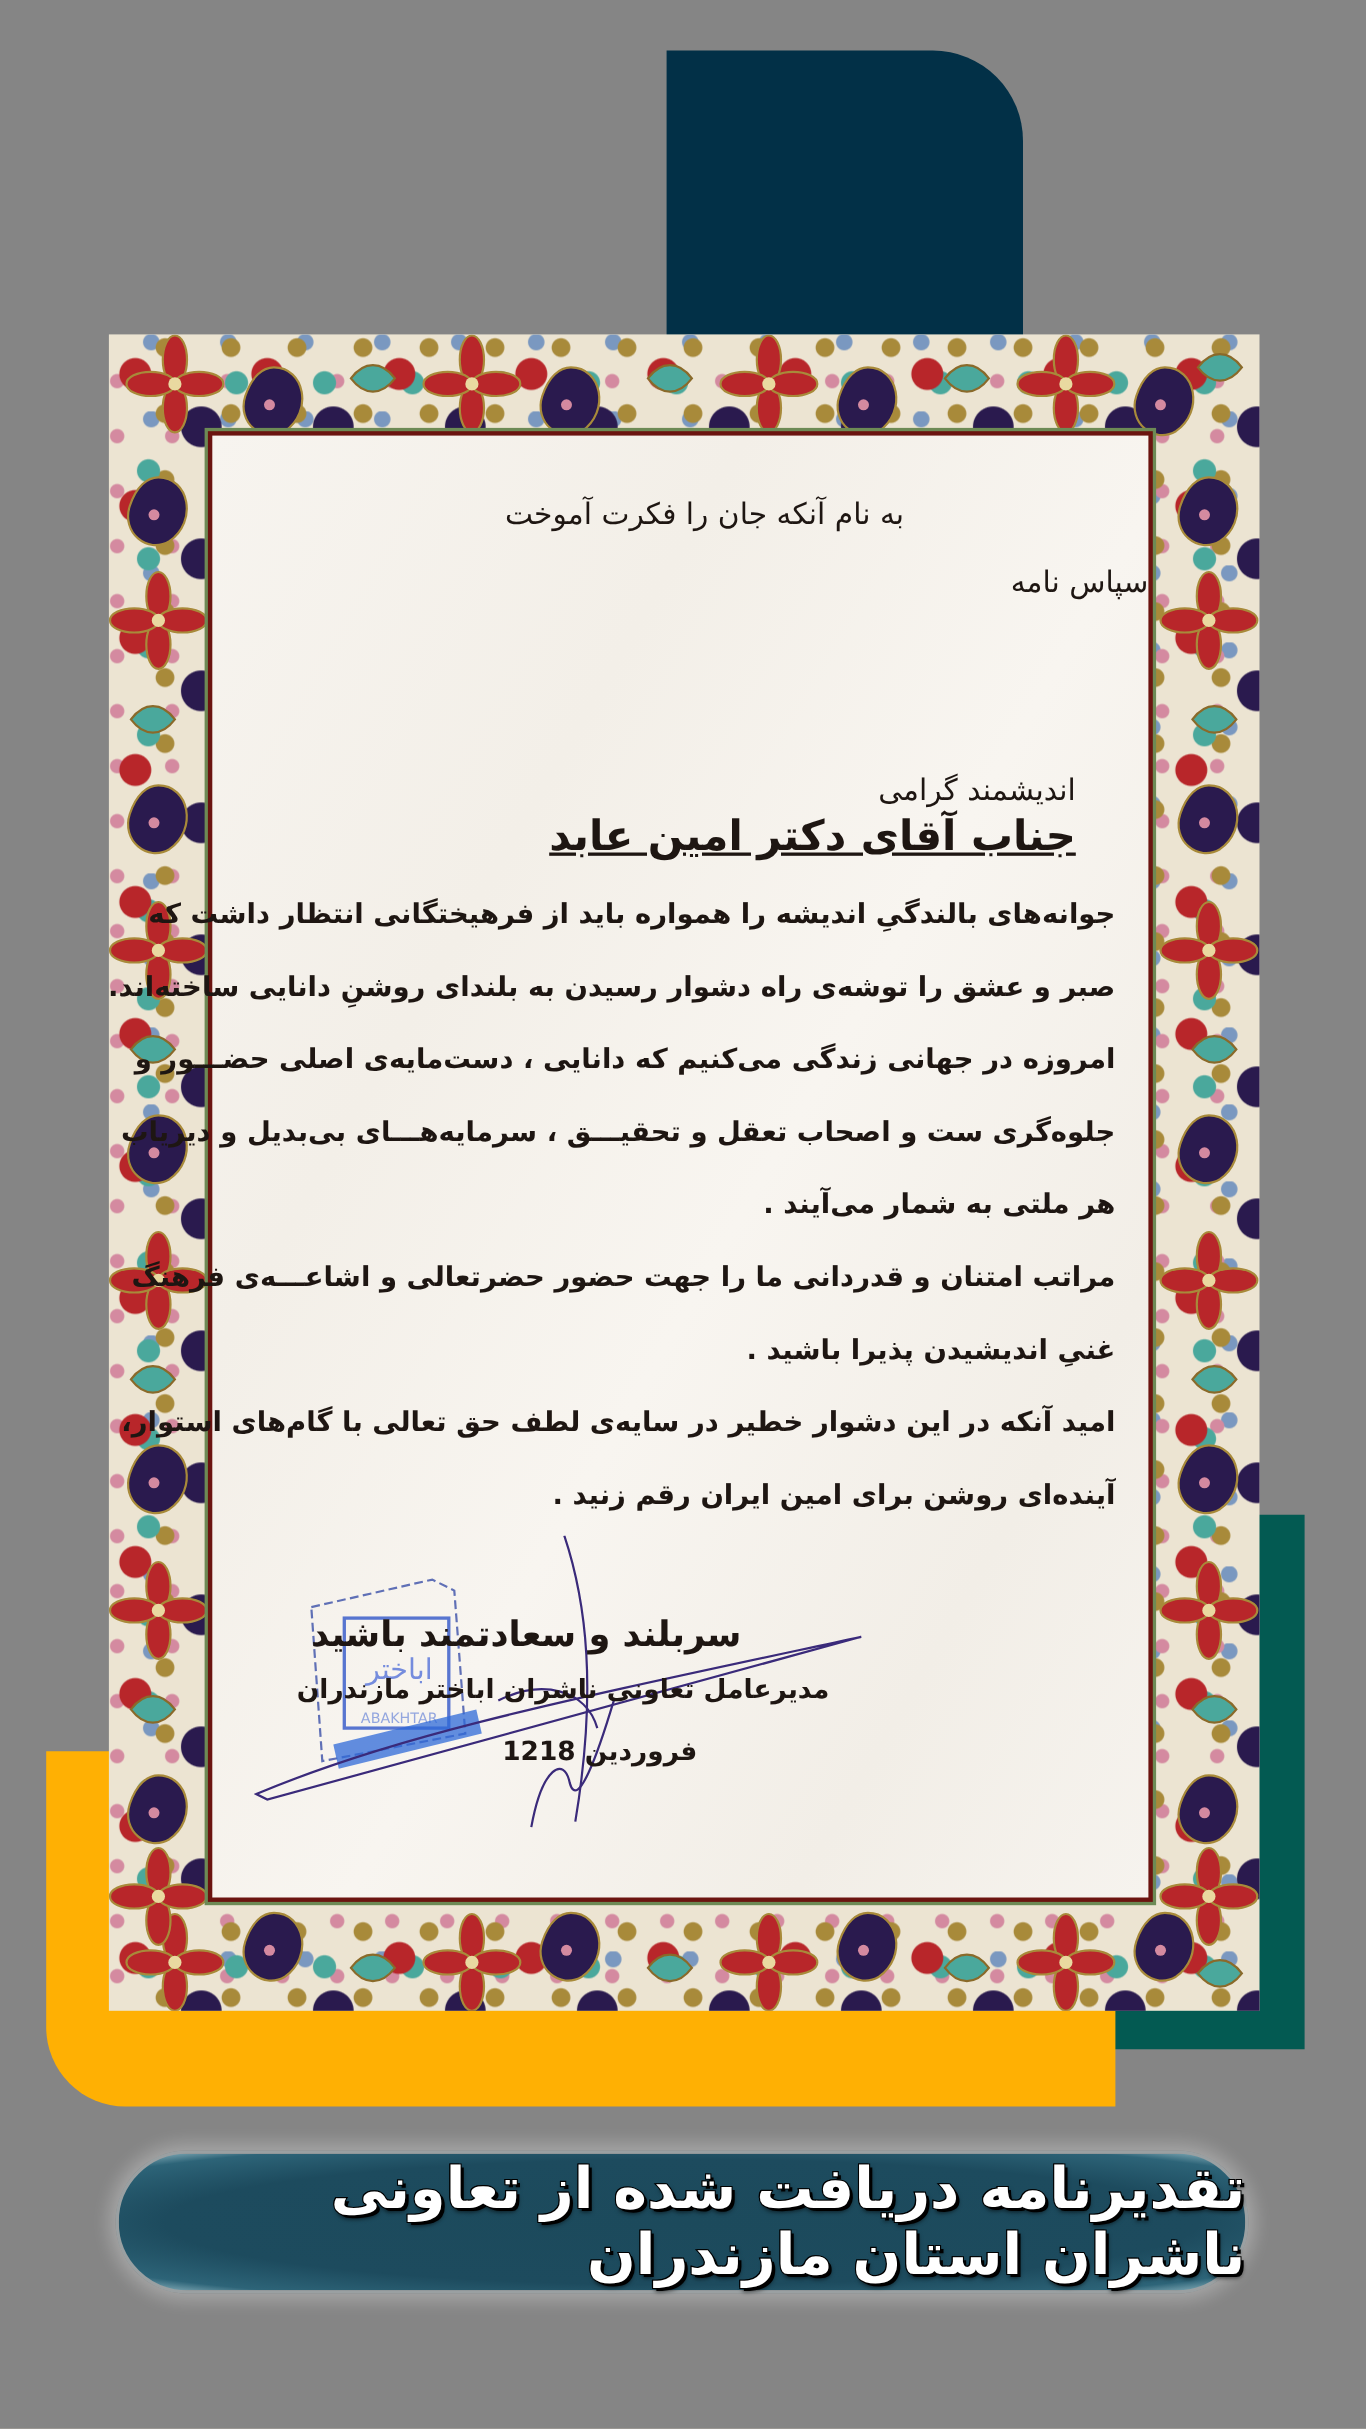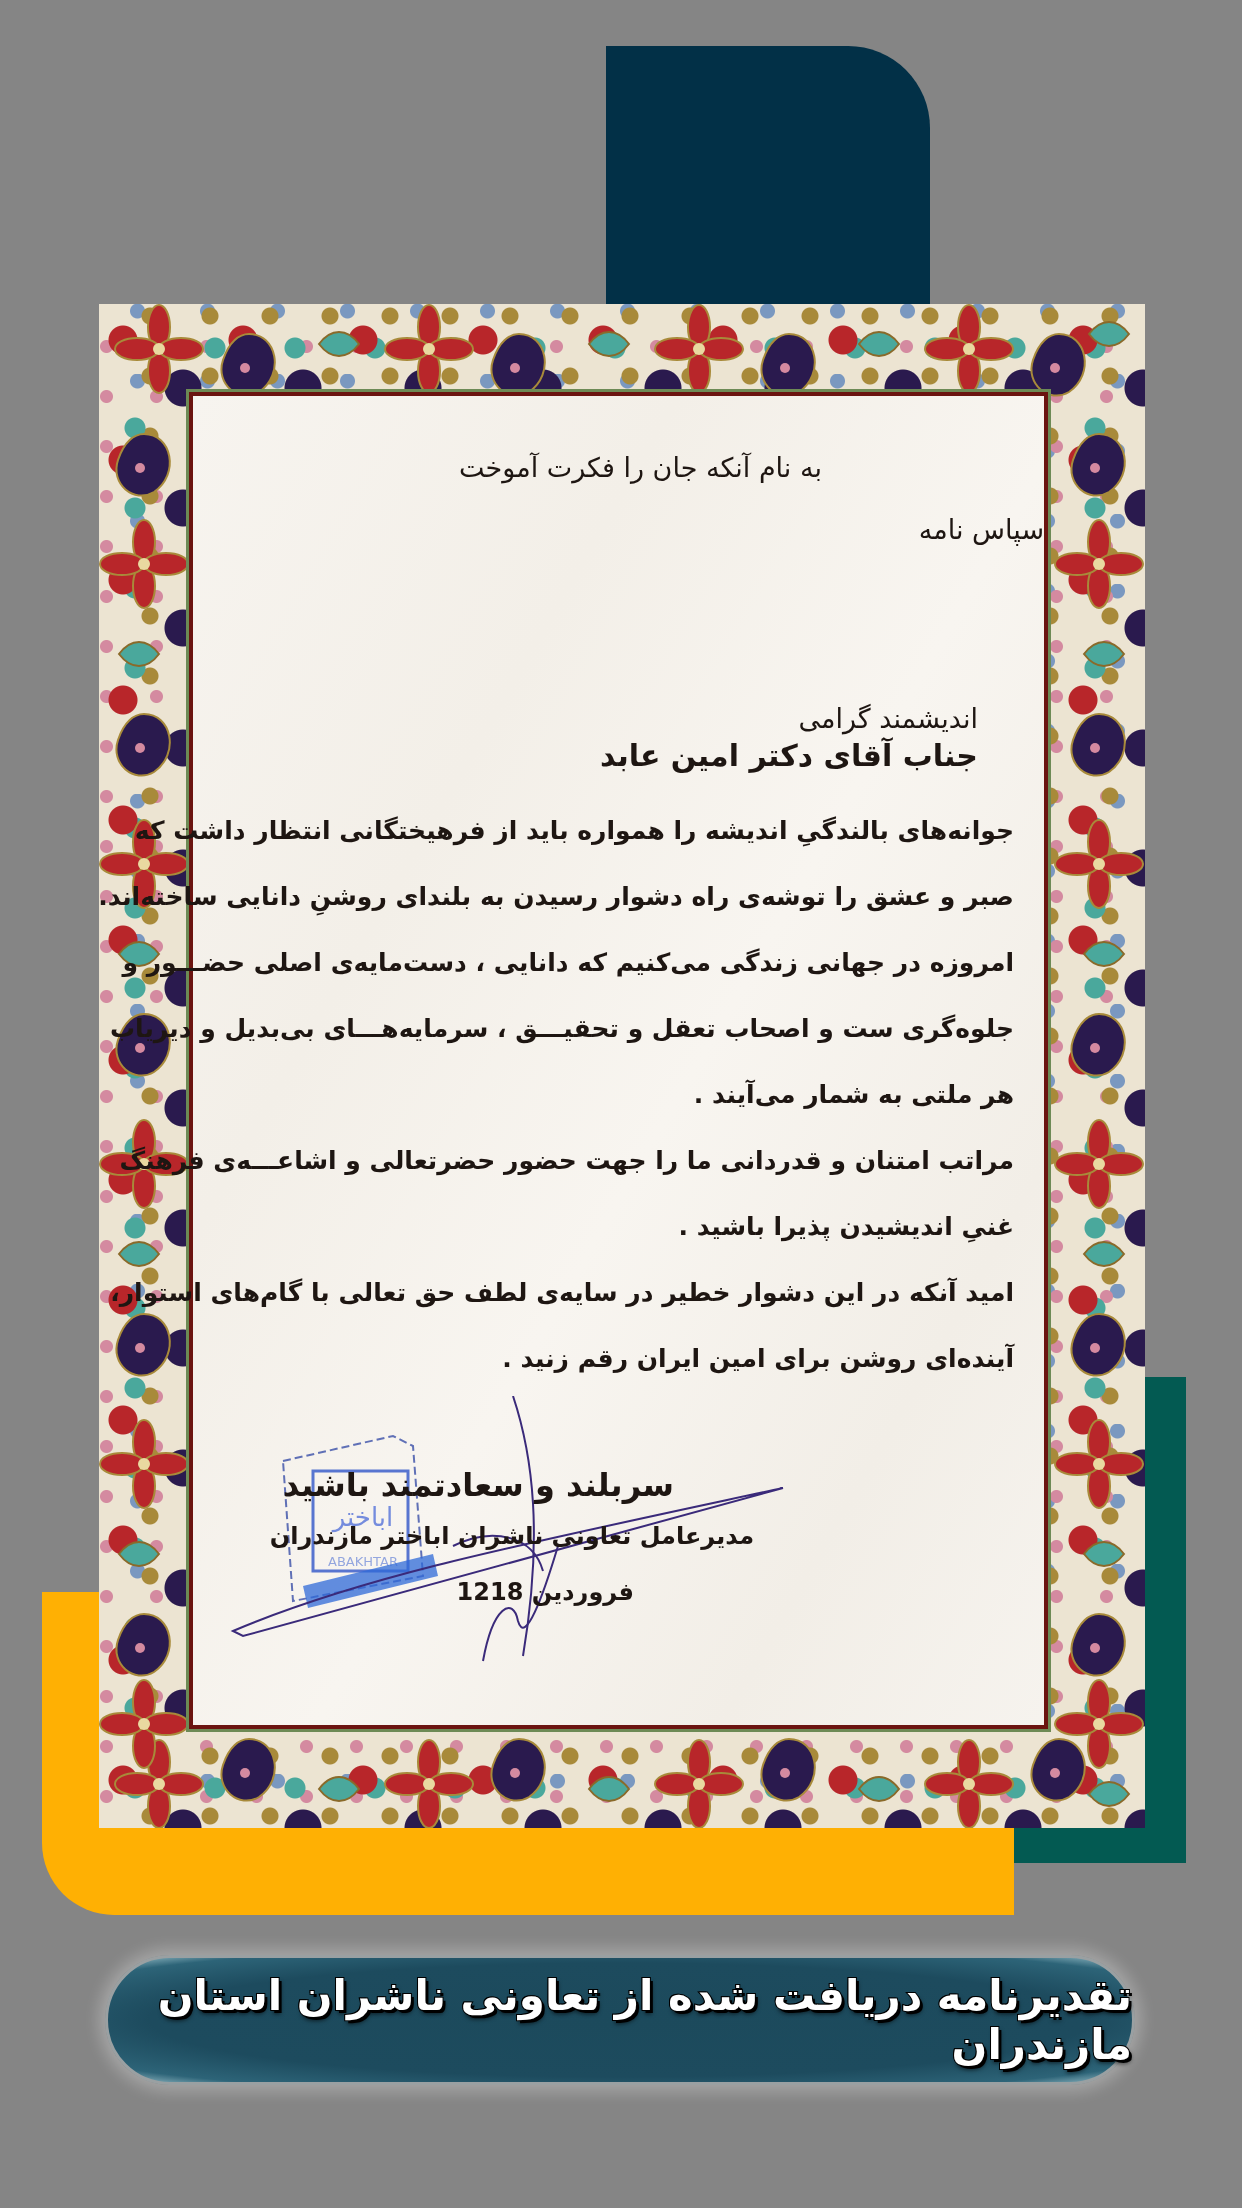--- a/index.html
+++ b/index.html
@@ -35,37 +35,37 @@
   #paper {
     position: relative; width: 100%; height: 100%;
     background: linear-gradient(120deg, #f7f4ef 0%, #f3efe8 30%, #f8f5f0 55%, #f2eee7 80%, #f6f3ee 100%);
     direction: rtl; color: #1e1612;
     font-family: "DejaVu Sans", sans-serif;
   }
   .t { position: absolute; white-space: nowrap; padding-left: 44px; }
   #heading-line1 { top: 56px; left: 0; right: 0; text-align: center; font-size: 27px; }
   #heading-line2 { top: 118px; left: 0; right: 0; text-align: right; font-size: 27px; }
   #salutation { top: 283px; right: 66px; font-size: 27px; margin-top: 24px; }
-  #recipient-name { top: 342px; right: 66px; font-size: 30px; font-weight: bold; }
+  #recipient-name { top: 342px; right: 66px; font-size: 38px; font-weight: bold; text-decoration: underline; }
   .body-line { right: 30px; font-size: 25px; font-weight: bold; }
   #closing-1 { top: 1070px; right: 370px; font-size: 32px; font-weight: bold; }
   #closing-2 { top: 1126px; right: 290px; font-size: 24px; font-weight: bold; }
   #closing-3 { top: 1182px; right: 410px; font-size: 24px; font-weight: bold; }
   #stamp { position: absolute; left: 80px; top: 1030px; width: 180px; height: 200px; }
   #signature { position: absolute; left: 20px; top: 1000px; width: 600px; height: 270px; }
 
   #banner {
     position: absolute; left: 105px; top: 1955px; width: 1030px; height: 130px;
     border-radius: 65px; border: 3px solid #9aa0a2; box-sizing: border-box;
     background: radial-gradient(ellipse at center, #1c4a5c 0%, #1d4b5e 65%, #2d6478 88%, #9fc3cc 100%);
     box-shadow: 0 0 16px 6px rgba(255,255,255,0.28);
     display: flex; align-items: center; justify-content: center;
   }
   #banner-title {
-    direction: rtl; color: #ffffff; font-size: 42px; font-weight: bold;
+    direction: rtl; color: #ffffff; font-size: 52px; font-weight: bold;
     font-family: "DejaVu Sans", sans-serif;
     -webkit-text-stroke: 2px #000;
     text-shadow: 3px 3px 0 #000, -1px -1px 0 #000, 2px 4px 4px rgba(0,0,0,0.6);
     paint-order: stroke fill;
   }
 </style>
 </head>
 <body>
 
 <div class="shape" id="navy-box"></div>

